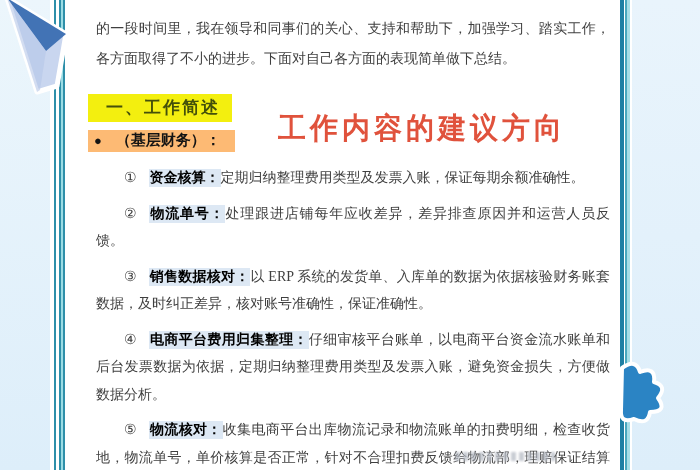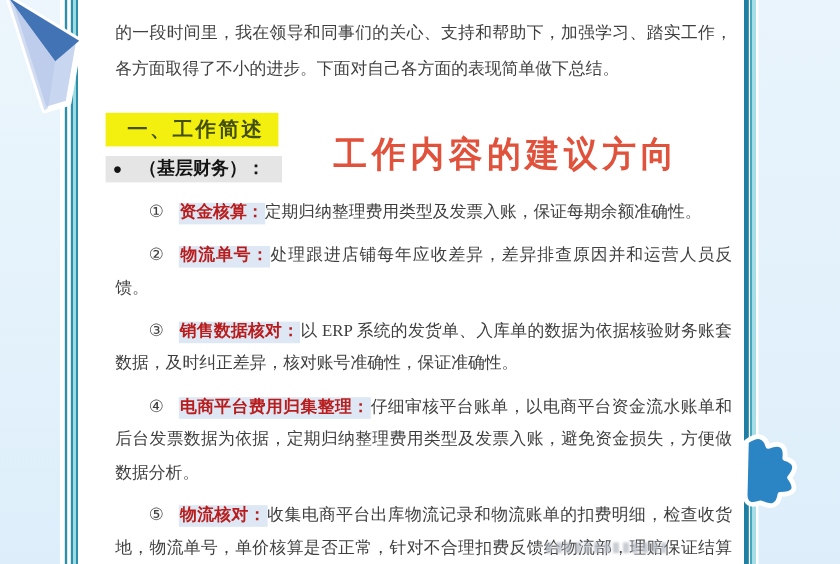--- a/index.html
+++ b/index.html
@@ -39,36 +39,36 @@
   .section-heading {
     display:inline-block; background:#f3ef0f; color:#44500a;
     font-weight:bold; font-size:17px; letter-spacing:2px;
     padding:2px 12px 3px 18px;
   }
 
   .section-intro { margin-top:12px !important; line-height:29px; text-indent:2em; }
 
   .bullet-row { position:relative; margin-top:8px; height:26px; }
   .bullet-chip {
-    display:inline-block; background:#e5e5e5; color:#141414;
+    display:inline-block; background:#fdba74; color:#141414;
     font-weight:bold; font-size:15px; padding:1px 14px 2px 6px;
   }
   .bullet-dot { margin-right:14px; font-size:13px; }
   .annotation {
     position:absolute; left:190px; top:-20px; white-space:nowrap;
     font-family:"DejaVu Sans",sans-serif; font-weight:bold;
     color:#e0523c; font-size:28px; letter-spacing:4px;
     transform:scaleY(1.05);
   }
 
   .items { margin-top:8px; }
   .items p { line-height:27.5px; text-indent:2em; }
   .item-num { margin-right:12px; }
   .item-kw {
-    font-weight:bold; color:#b91c1c; background:#dde8f4;
+    font-weight:bold; color:#000000; background:#dde8f4;
     padding:1px 1px 2px 1px;
   }
 
   
   .watermark {
     position:absolute; left:455px; top:452px; width:100px; height:9px;
     background:
       repeating-linear-gradient(90deg,#b3b8c2 0 5px,rgba(0,0,0,0) 5px 8px);
     opacity:.7; filter:blur(0.8px);
   }

